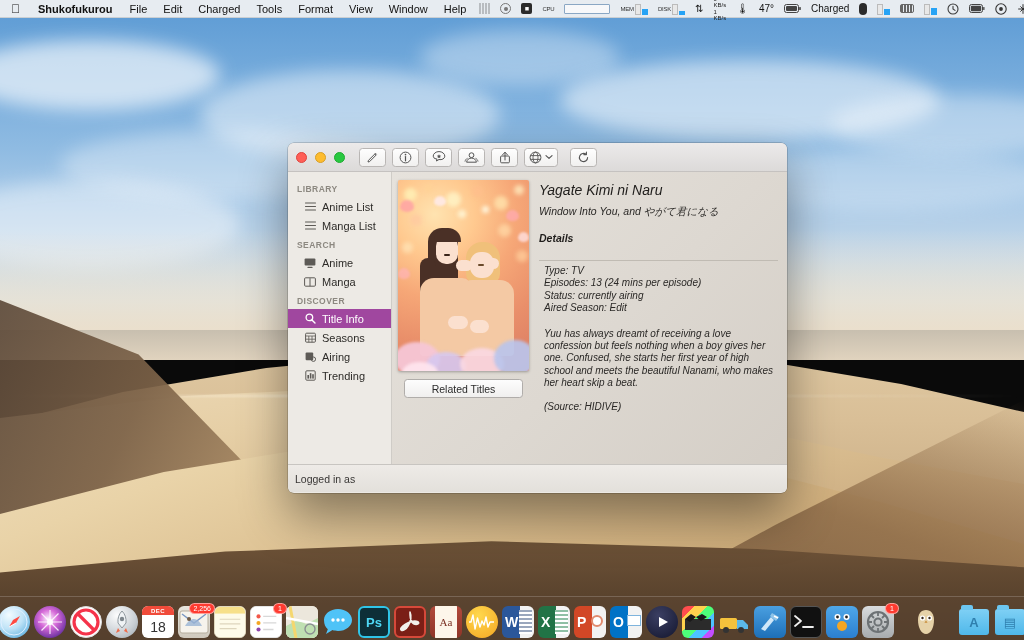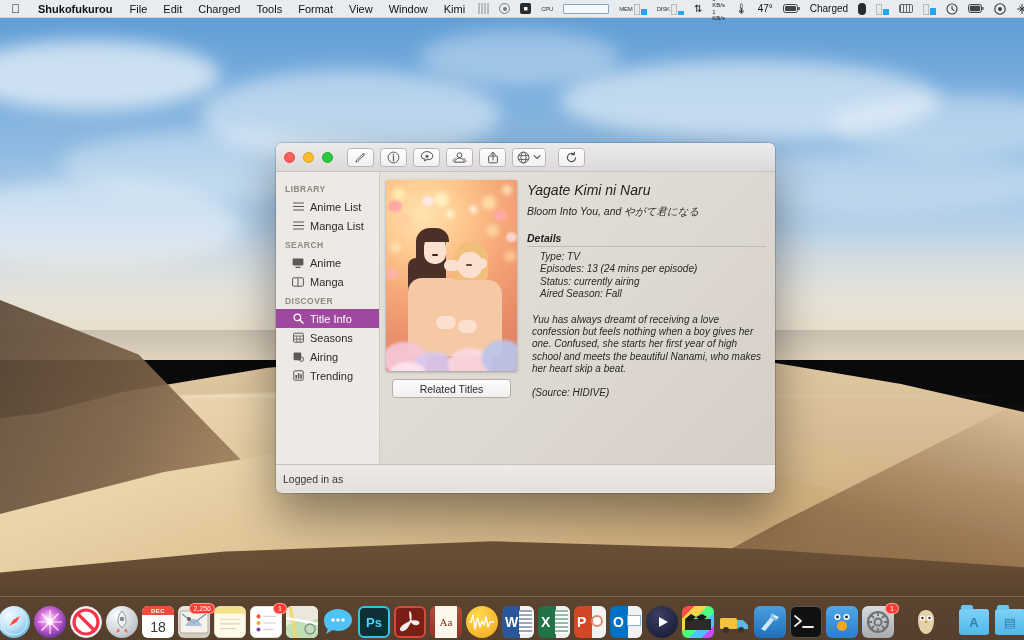--- a/index.html
+++ b/index.html
@@ -100,21 +100,21 @@
   .bar-pair { display:flex; gap:1px; align-items:flex-end; height:12px; }
   .bar-blue { width:6px; background:#27a3f5; }
   .bar-wht { width:6px; background:#e8e8e8; border:.5px solid #bbb; }
   .kbps { font-size:6px; line-height:6.5px; color:#222; text-align:left; }
   .batt-pill { display:inline-block; width:8px; height:12px; background:#2b2b2b; border-radius:4px; }
   .kb-icon { display:inline-block; width:14px; height:9px; border:1px solid #666; border-radius:2px;
     background:repeating-linear-gradient(90deg,#666 0 1.5px,transparent 1.5px 3px); }
 
   
   #window {
-    position:absolute; left:276px; top:143px; width:499px; height:350px;
+    position:absolute; left:288px; top:143px; width:499px; height:350px;
     background:#ece9e4; border-radius:6px; overflow:hidden;
     box-shadow:0 22px 48px rgba(0,0,0,.42), 0 0 0 .5px rgba(0,0,0,.3);
     z-index:20;
   }
   #titlebar {
     height:29px; display:flex; align-items:center;
     background:linear-gradient(180deg,#eceaea,#dcdad9);
     border-bottom:1px solid #c5c2c0; padding:0 8px; gap:6px;
   }
   .lights { display:flex; gap:8px; margin-right:8px; }
@@ -182,22 +182,22 @@
   }
 
   #info { flex:1; min-width:0; padding-top:2px;font-style:italic; }
   .title-main { font-size:14px; color:#1f1d1b; font-weight:400; margin-bottom:7px; }
   .sec-h {
     font-size:10.5px; font-weight:bold; color:#1f1d1b;
     border-bottom:1px solid #c0bbb3; padding-bottom:2px; margin-bottom:5px;
   }
   .alt-t { font-size:10.5px; color:#2a2826; margin-bottom:13px; }
   .sec-h2 { font-size:10.5px; font-weight:bold; color:#1f1d1b;
-    border-bottom:1px solid #c0bbb3; padding-bottom:2px; margin-bottom:4px; }
-  .det-list { padding-left:5px; margin-bottom:2px;margin-left:8px; }
+    border-bottom:1px solid #c0bbb3; padding-bottom:16px; margin-bottom:4px; }
+  .det-list { padding-left:5px; margin-bottom:2px; }
   .det-row { font-size:10px; color:#2a2826; line-height:12.4px; }
   .ghost-row { height:7px; opacity:.16; display:flex; gap:14px; padding-left:4px;
     font-size:9px; color:#6b6b6b; overflow:hidden; }
   .syn-wrap { padding-left:5px; padding-top:4px; }
   .syn-p { font-size:10px; color:#2a2826; line-height:12.4px; }
   .syn-src { font-size:10px; color:#2a2826; margin-top:11px; }
 
   #statusbar {
     height:28px; border-top:1px solid #c8c5c1;
     background:linear-gradient(180deg,#eeebe7,#e3e0db);
@@ -256,21 +256,21 @@
   <div class="mb-left">
     <div class="mb-item mb-apple"></div>
     <div class="mb-app">Shukofukurou</div>
     <div class="mb-item">File</div>
     <div class="mb-item">Edit</div>
     <div class="mb-item">Charged</div>
     <div class="mb-item">Tools</div>
     <div class="mb-item">Format</div>
     <div class="mb-item">View</div>
     <div class="mb-item">Window</div>
-    <div class="mb-item">Kimi</div>
+    <div class="mb-item">Help</div>
   </div>
 
   <div class="mb-right">
     <div class="mb-icon">
         <span class="mini-graph"></span>
       </div>
     <div class="mb-icon">
         <span class="mini-circle"></span>
       </div>
     <div class="mb-icon">
@@ -554,28 +554,28 @@
           <div class="hydr" style="left:96px;top:160px;width:42px;height:36px;background:rgba(186,196,236,.92)"></div>
           <div class="hydr" style="left:4px;top:182px;width:36px;height:22px;background:rgba(255,230,238,.9)"></div>
         </div>
 
         <div id="relbtn">Related Titles</div>
       </div>
 
       <div id="info">
         <div class="title-main">Yagate Kimi ni Naru</div>
 
-        <div class="alt-t">Bloom Into You, and やがて君になる</div>
+        <div class="alt-t">Window Into You, and やがて君になる</div>
 
         <div class="sec-h2">Details</div>
         <div class="det-list">
           <div class="det-row">Type: TV</div>
           <div class="det-row">Episodes: 13 (24 mins per episode)</div>
           <div class="det-row">Status: currently airing</div>
-          <div class="det-row">Aired Season: Fall</div>
+          <div class="det-row">Aired Season: Edit</div>
         </div>
         <div class="ghost-row">
           <span>&nbsp;&nbsp;&nbsp;</span>
             <span>&nbsp;&nbsp;&nbsp;</span>
             <span>&nbsp;&nbsp;</span>
             <span style="margin-left:48px">&nbsp;&nbsp;&nbsp;</span>
             <span>&nbsp;&nbsp;&nbsp;</span>
         </div>
 
         <div class="syn-wrap">

